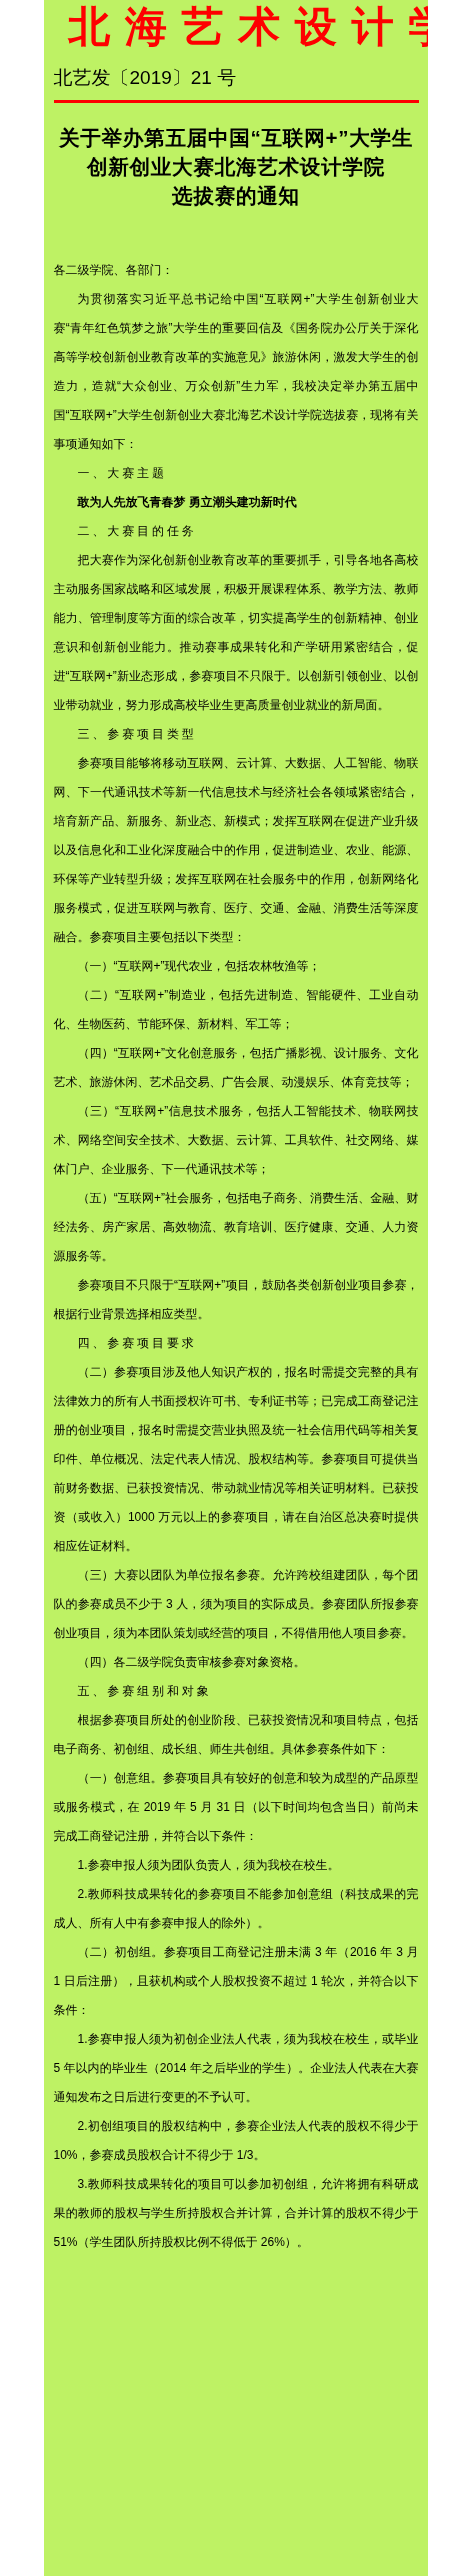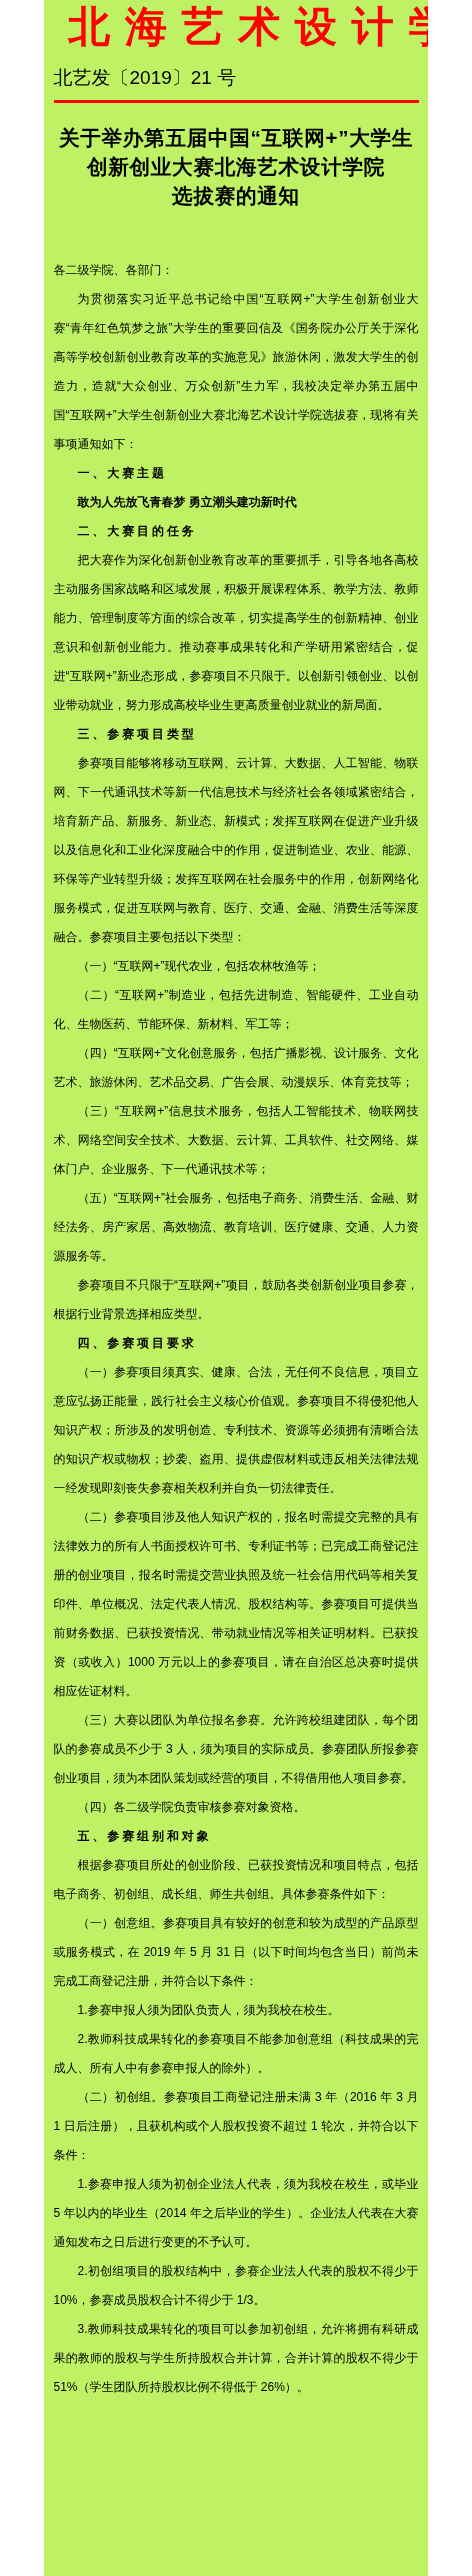--- a/index.html
+++ b/index.html
@@ -49,21 +49,21 @@
   }
   .body-text {
     margin-top: 46px;
     font-size: 12px;
     line-height: 29px;
     text-align: justify;
   }
   .body-text p { margin: 0; }
   p.salutation { text-indent: 0; }
   p.para { text-indent: 2em; }
-  p.heading { text-indent: 2em; font-weight: bold; letter-spacing: 2.9px; }
+  p.heading { text-indent: 2em; font-weight: normal; letter-spacing: 2.9px; }
   p.theme { text-indent: 2em; font-weight: bold; }
 </style>
 </head>
 <body>
 
 <div class="page">
   <div class="school-name">北海艺术设计学院</div>
 
   <div class="doc-number">北艺发〔2019〕21 号</div>
 
@@ -84,21 +84,20 @@
       <p class="para">把大赛作为深化创新创业教育改革的重要抓手，引导各地各高校主动服务国家战略和区域发展，积极开展课程体系、教学方法、教师能力、管理制度等方面的综合改革，切实提高学生的创新精神、创业意识和创新创业能力。推动赛事成果转化和产学研用紧密结合，促进“互联网+”新业态形成，参赛项目不只限于。以创新引领创业、以创业带动就业，努力形成高校毕业生更高质量创业就业的新局面。</p>
       <p class="heading">三、参赛项目类型</p>
       <p class="para">参赛项目能够将移动互联网、云计算、大数据、人工智能、物联网、下一代通讯技术等新一代信息技术与经济社会各领域紧密结合，培育新产品、新服务、新业态、新模式；发挥互联网在促进产业升级以及信息化和工业化深度融合中的作用，促进制造业、农业、能源、环保等产业转型升级；发挥互联网在社会服务中的作用，创新网络化服务模式，促进互联网与教育、医疗、交通、金融、消费生活等深度融合。参赛项目主要包括以下类型：</p>
       <p class="para">（一）“互联网+”现代农业，包括农林牧渔等；</p>
       <p class="para">（二）“互联网+”制造业，包括先进制造、智能硬件、工业自动化、生物医药、节能环保、新材料、军工等；</p>
       <p class="para">（四）“互联网+”文化创意服务，包括广播影视、设计服务、文化艺术、旅游休闲、艺术品交易、广告会展、动漫娱乐、体育竞技等；</p>
       <p class="para">（三）“互联网+”信息技术服务，包括人工智能技术、物联网技术、网络空间安全技术、大数据、云计算、工具软件、社交网络、媒体门户、企业服务、下一代通讯技术等；</p>
       <p class="para">（五）“互联网+”社会服务，包括电子商务、消费生活、金融、财经法务、房产家居、高效物流、教育培训、医疗健康、交通、人力资源服务等。</p>
       <p class="para">参赛项目不只限于“互联网+”项目，鼓励各类创新创业项目参赛，根据行业背景选择相应类型。</p>
       <p class="heading">四、参赛项目要求</p>
-      <p class="para">（一）参赛项目须真实、健康、合法，无任何不良信息，项目立意应弘扬正能量，践行社会主义核心价值观。参赛项目不得侵犯他人知识产权；所涉及的发明创造、专利技术、资源等必须拥有清晰合法的知识产权或物权；抄袭、盗用、提供虚假材料或违反相关法律法规一经发现即刻丧失参赛相关权利并自负一切法律责任。</p>
       <p class="para">（二）参赛项目涉及他人知识产权的，报名时需提交完整的具有法律效力的所有人书面授权许可书、专利证书等；已完成工商登记注册的创业项目，报名时需提交营业执照及统一社会信用代码等相关复印件、单位概况、法定代表人情况、股权结构等。参赛项目可提供当前财务数据、已获投资情况、带动就业情况等相关证明材料。已获投资（或收入）1000 万元以上的参赛项目，请在自治区总决赛时提供相应佐证材料。</p>
       <p class="para">（三）大赛以团队为单位报名参赛。允许跨校组建团队，每个团队的参赛成员不少于 3 人，须为项目的实际成员。参赛团队所报参赛创业项目，须为本团队策划或经营的项目，不得借用他人项目参赛。</p>
       <p class="para">（四）各二级学院负责审核参赛对象资格。</p>
       <p class="heading">五、参赛组别和对象</p>
       <p class="para">根据参赛项目所处的创业阶段、已获投资情况和项目特点，包括电子商务、初创组、成长组、师生共创组。具体参赛条件如下：</p>
       <p class="para">（一）创意组。参赛项目具有较好的创意和较为成型的产品原型或服务模式，在 2019 年 5 月 31 日（以下时间均包含当日）前尚未完成工商登记注册，并符合以下条件：</p>
       <p class="para">1.参赛申报人须为团队负责人，须为我校在校生。</p>
       <p class="para">2.教师科技成果转化的参赛项目不能参加创意组（科技成果的完成人、所有人中有参赛申报人的除外）。</p>
       <p class="para">（二）初创组。参赛项目工商登记注册未满 3 年（2016 年 3 月 1 日后注册），且获机构或个人股权投资不超过 1 轮次，并符合以下条件：</p>
       <p class="para">1.参赛申报人须为初创企业法人代表，须为我校在校生，或毕业 5 年以内的毕业生（2014 年之后毕业的学生）。企业法人代表在大赛通知发布之日后进行变更的不予认可。</p>

